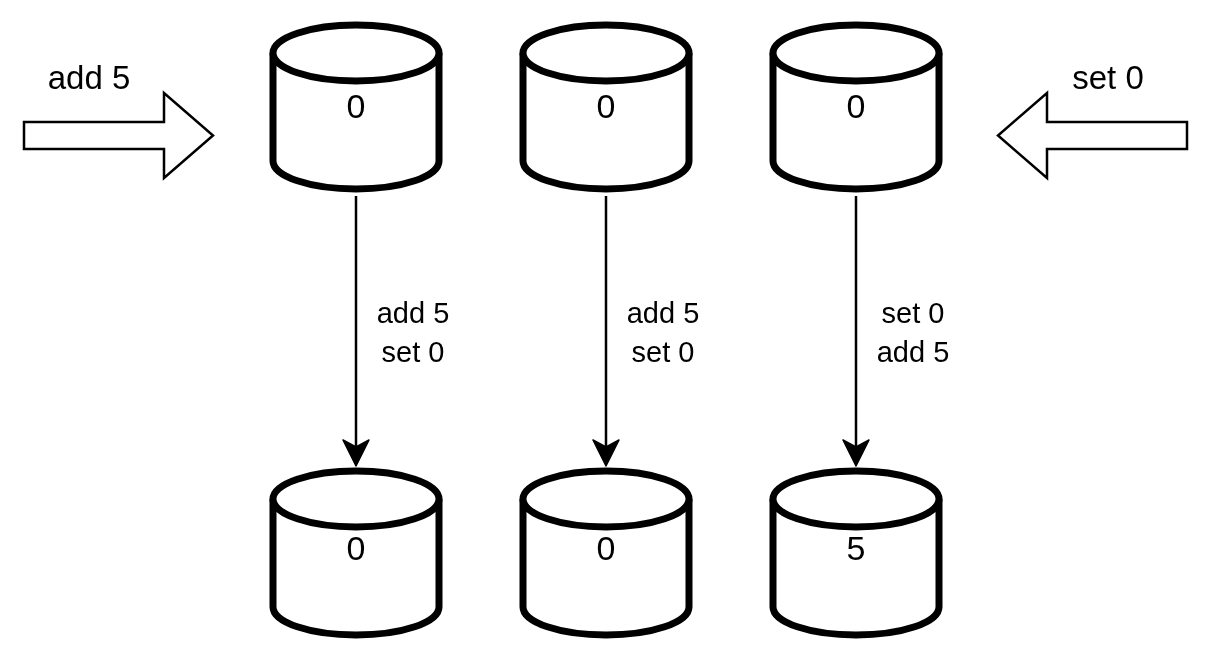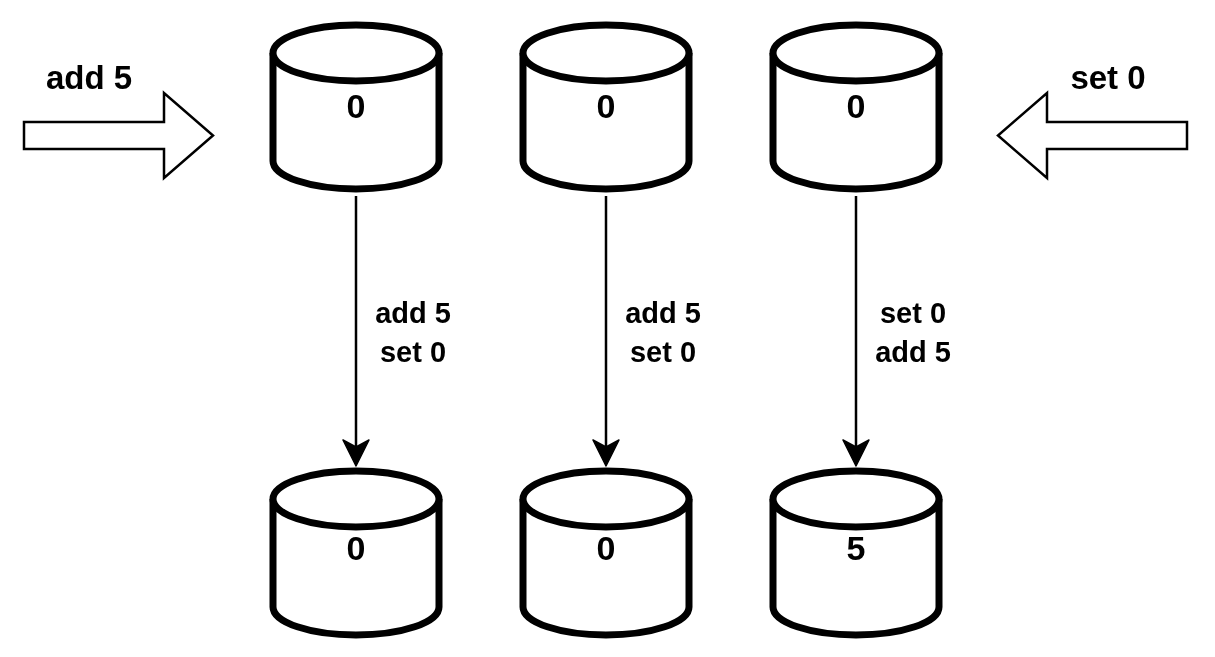--- a/index.html
+++ b/index.html
@@ -6,21 +6,20 @@
     margin: 0;
     padding: 0;
     background: #ffffff;
   }
   .canvas {
     position: relative;
     width: 1215px;
     height: 657px;
     background: #ffffff;
     overflow: hidden;
-    font-weight: bold;
   }
   svg text {
     font-family: "Liberation Sans", sans-serif;
     fill: #000000;
   }
   .big-label {
     font-size: 33px;
     text-anchor: middle;
   }
   .value-label {

